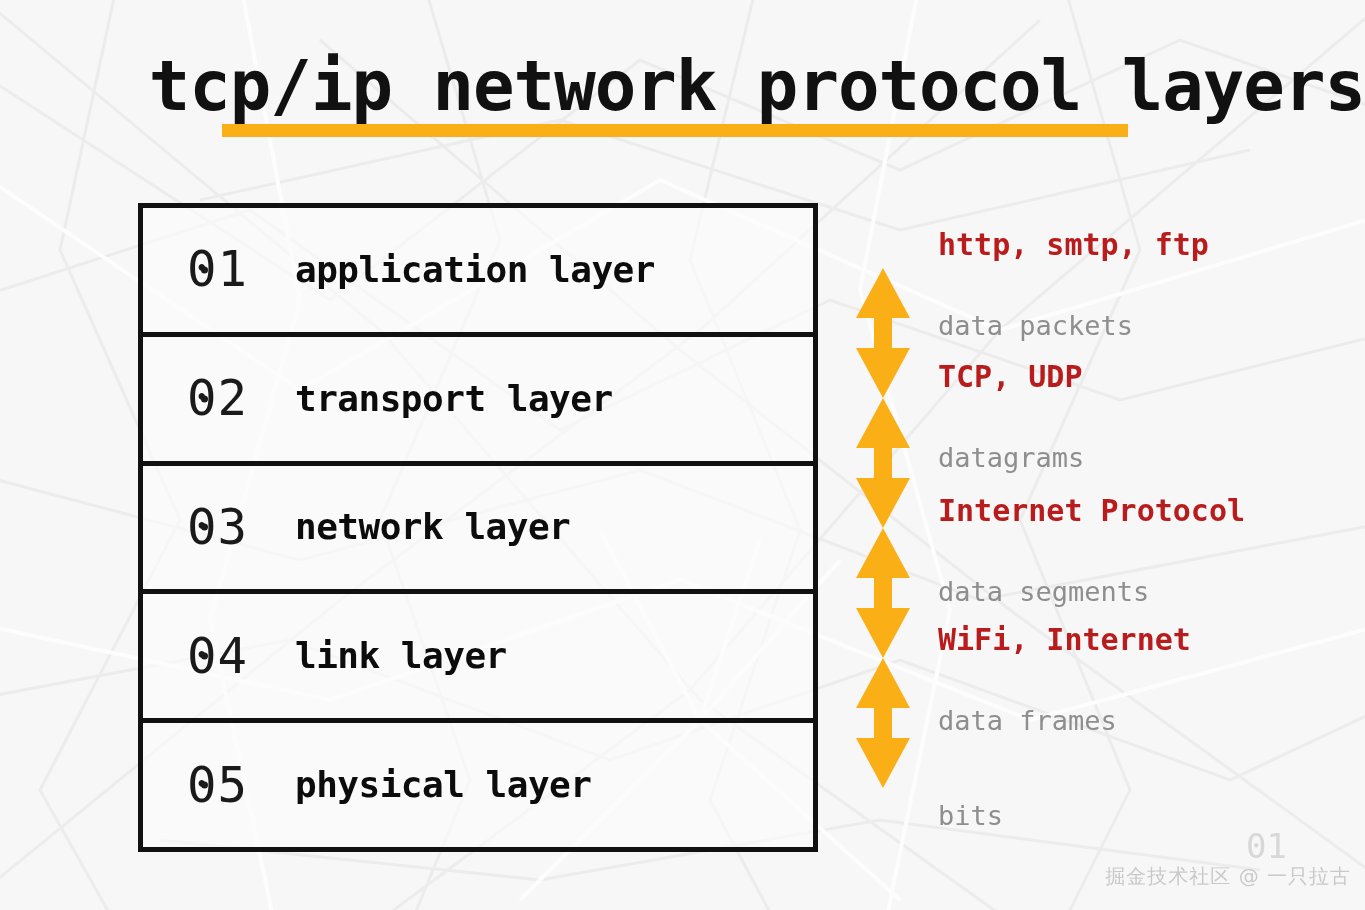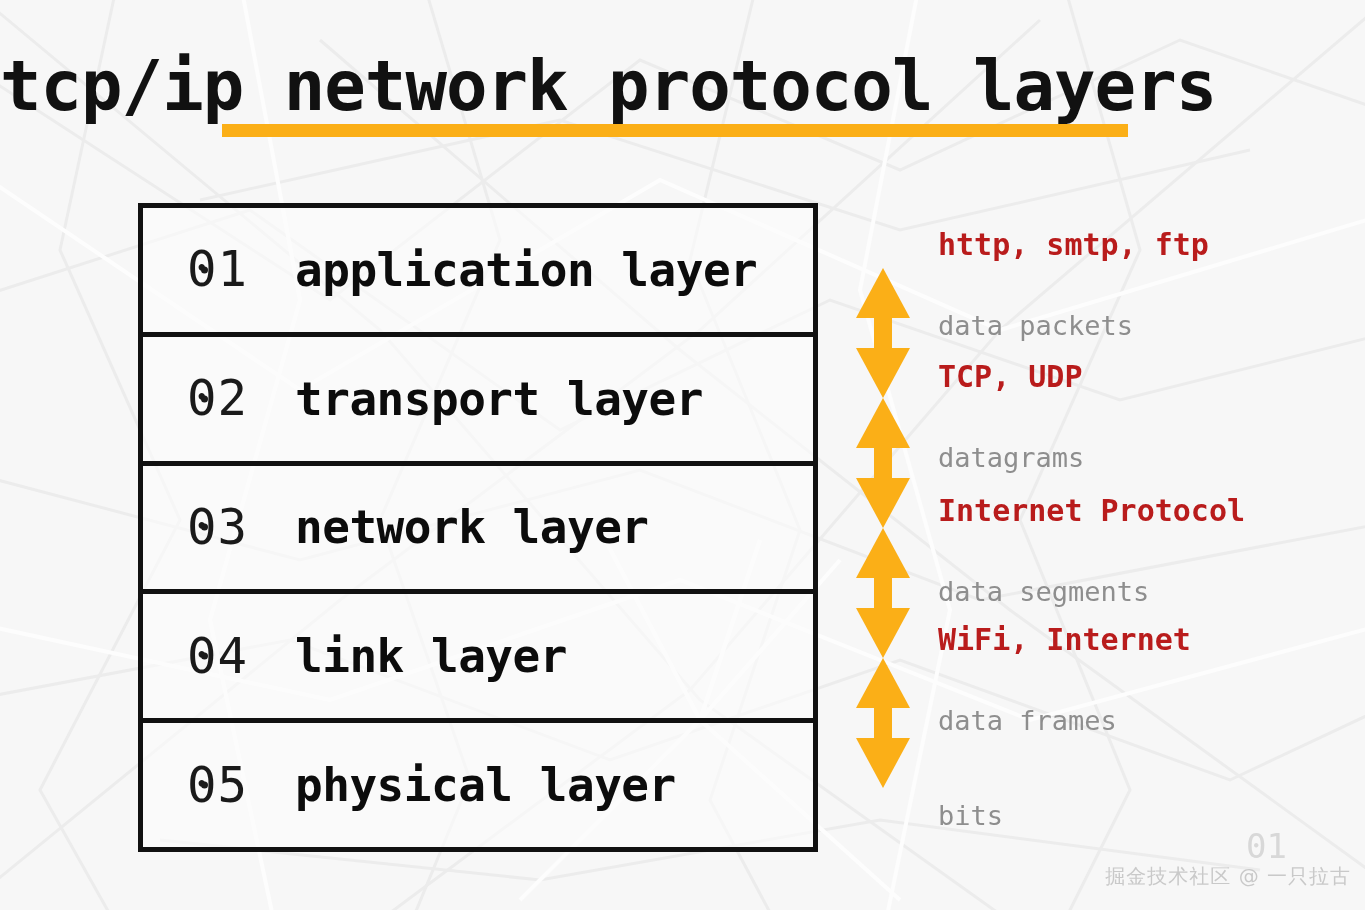--- a/index.html
+++ b/index.html
@@ -40,21 +40,21 @@
     top: 50px;
     width: 1365px;
     z-index: 3;
   }
   #page-title {
     font-family: "DejaVu Sans Mono", monospace;
     font-weight: bold;
     font-size: 69px;
     letter-spacing: -1px;
     color: #111111;
-    text-align: left;
+    text-align: right;
     line-height: 1.05;
     white-space: nowrap;
   }
   #title-underline {
     position: absolute;
     left: 222px;
     top: 74px;
     width: 906px;
     height: 13px;
     background: #fbaf17;
@@ -104,21 +104,21 @@
     top: 50%;
     width: 7px;
     height: 7px;
     border-radius: 50%;
     background: #1a1a1a;
     transform: translateY(-50%);
   }
   .layer-name {
     font-family: "DejaVu Sans Mono", monospace;
     font-weight: bold;
-    font-size: 46px;
+    font-size: 36px;
     color: #0c0c0c;
     letter-spacing: -0.5px;
     line-height: 1;
     white-space: nowrap;
   }
 
   
   #arrow-column {
     position: absolute;
     left: 856px;

